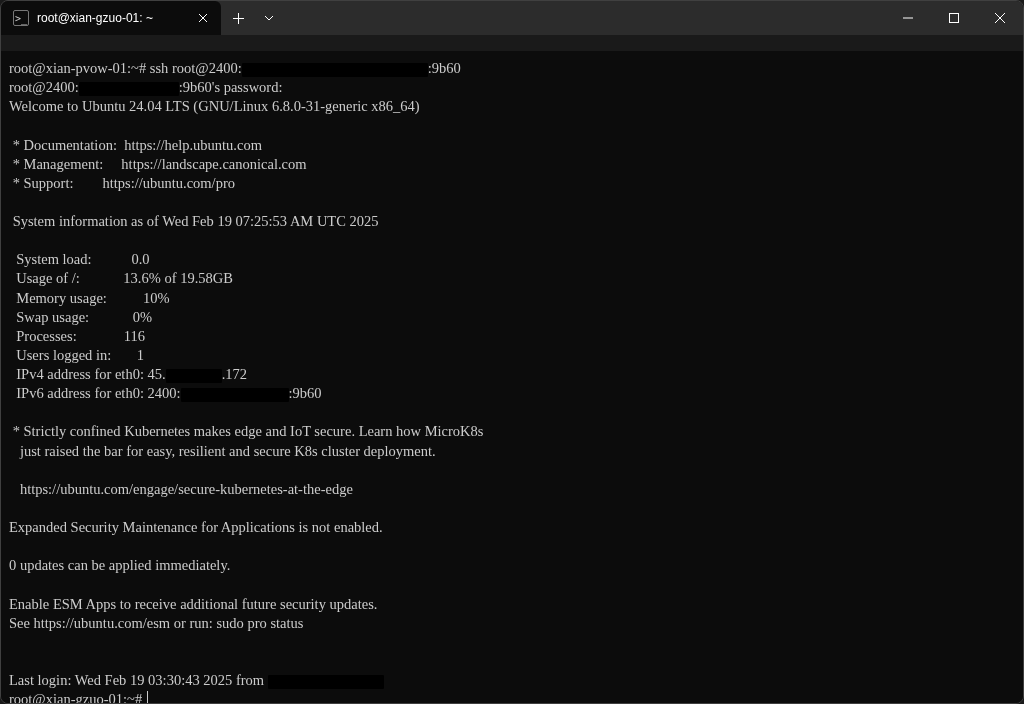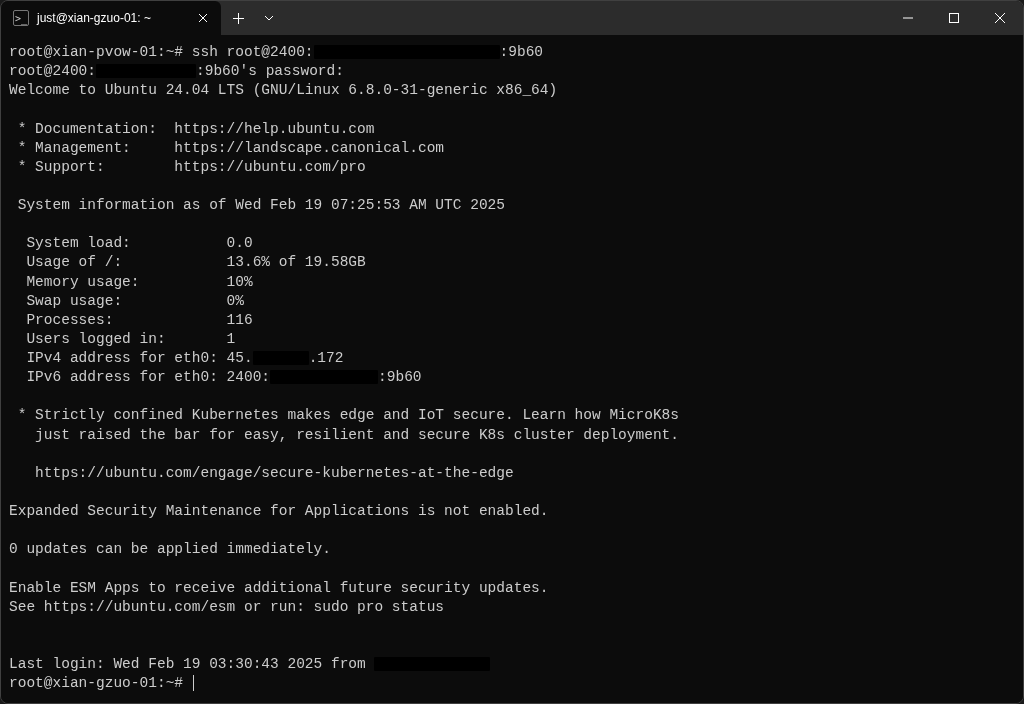--- a/index.html
+++ b/index.html
@@ -109,21 +109,22 @@
     }
     .terminal {
       flex: 1;
       background: #0c0c0c;
       color: #cccccc;
       padding: 8px 8px;
       font-size: 14.5px;
       line-height: 1.32;
       white-space: pre;
       overflow: hidden;
-      font-family: Liberation Mono, monospace;
+      font-family: Liberation Serif, serif;
+      margin-top: 16px;
     }
     .redact {
       display: inline-block;
       background: #000000;
       color: #000000;
       height: 14px;
       vertical-align: middle;
       border-radius: 1px;
     }
     .r-long { width: 186px; }
@@ -144,21 +145,21 @@
   </style>
 </head>
 <body>
 
 <div class="window">
 
   <div class="titlebar">
     <div class="titlebar-left">
       <div class="tab">
         <span class="tab-icon">&gt;_</span>
-        <span class="tab-title">just@xian-gzuo-01: ~</span>
+        <span class="tab-title">root@xian-gzuo-01: ~</span>
         <span class="tab-close">
           <svg width="10" height="10" viewBox="0 0 10 10">
               <path d="M1 1 L9 9 M9 1 L1 9" stroke="#ffffff" stroke-width="1"></path>
             </svg>
         </span>
       </div>
       <div class="new-tab">
         <svg width="11" height="11" viewBox="0 0 11 11">
             <path d="M5.5 0 V11 M0 5.5 H11" stroke="#ffffff" stroke-width="1"></path>
           </svg>

